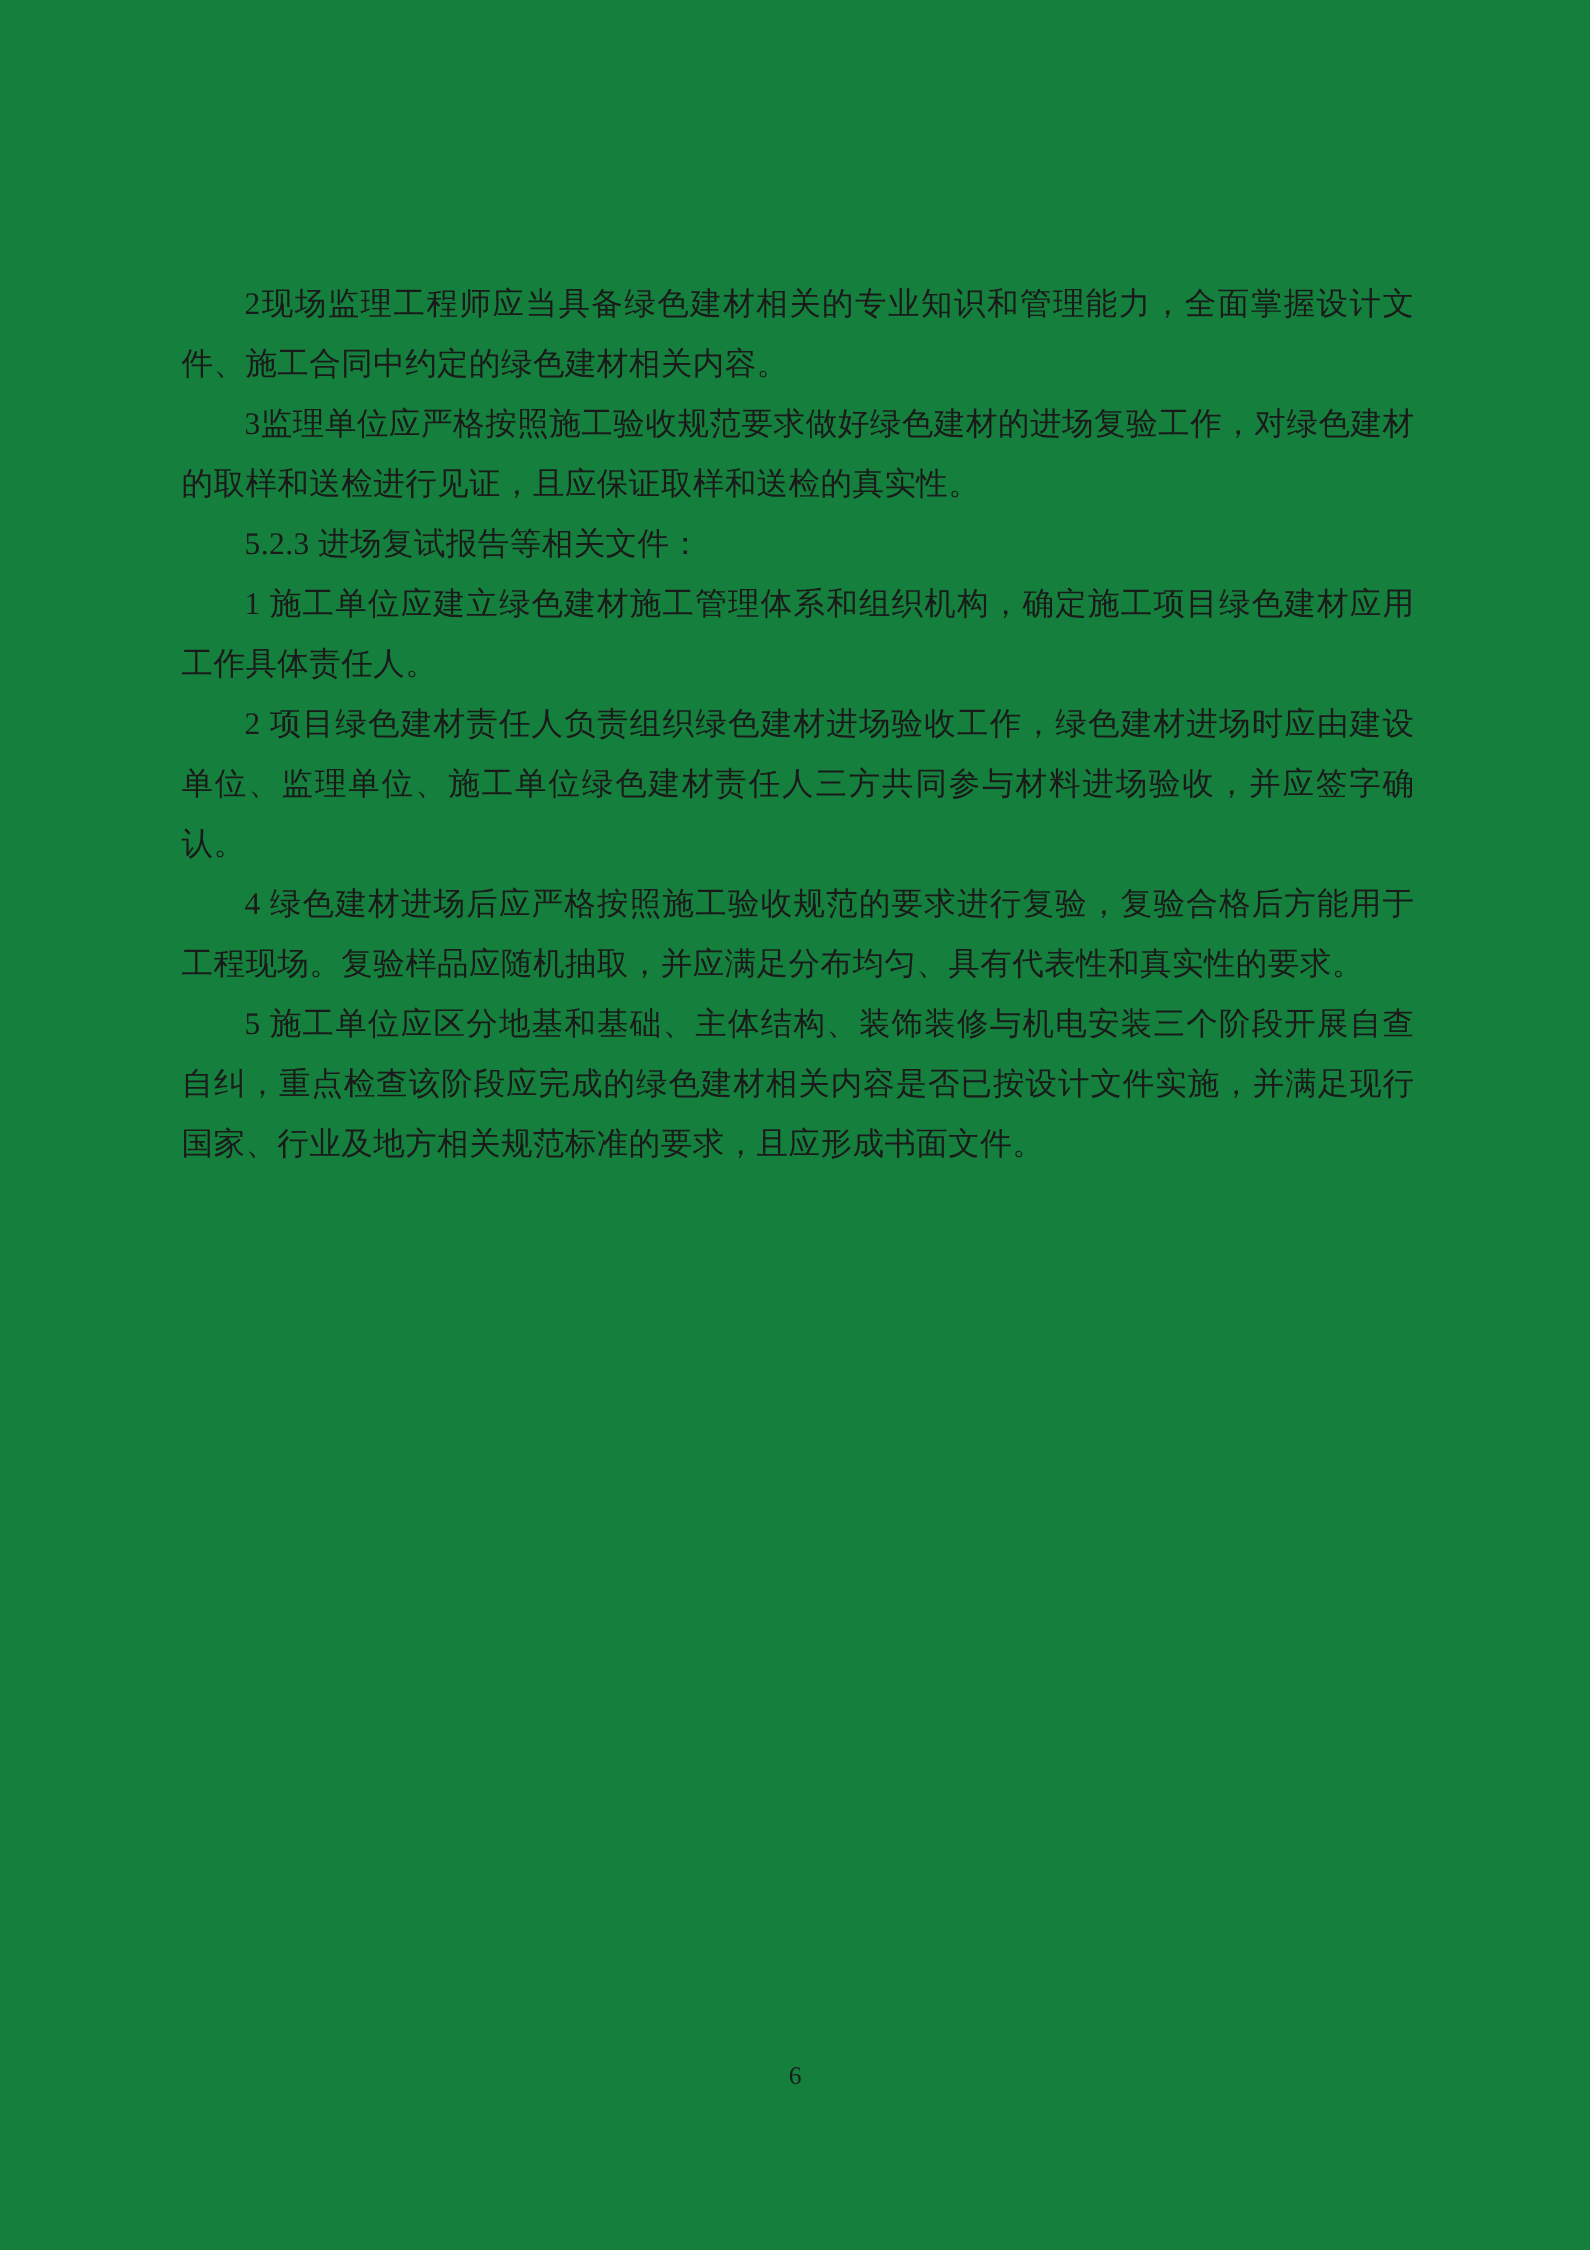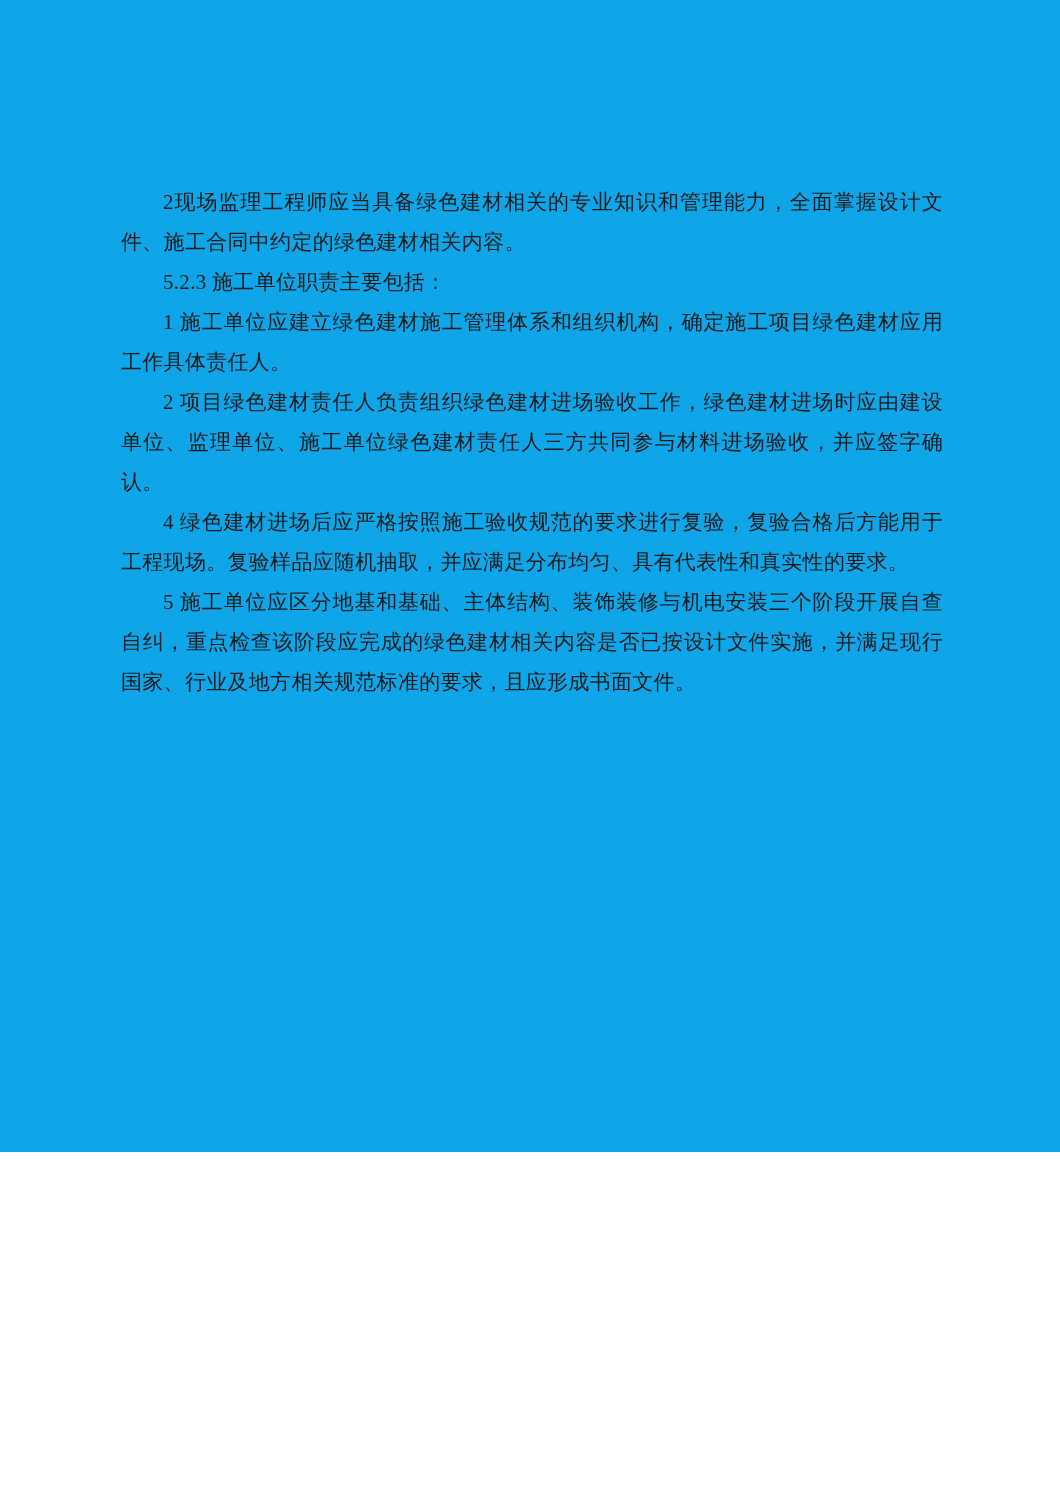--- a/index.html
+++ b/index.html
@@ -3,22 +3,22 @@
 <meta charset="utf-8">
 <style>
   html, body {
     margin: 0;
     padding: 0;
     background: #ffffff;
   }
   .page {
     position: relative;
     width: 1060px;
-    height: 1152px;
-    background: #0ea5e9;
+    height: 1500px;
+    background: #15803d;
     font-family: "Liberation Serif", "DejaVu Serif", serif;
     color: #1a1a1a;
     overflow: hidden;
   }
   .content {
     position: absolute;
     left: 121px;
     top: 182px;
     width: 822px;
   }
@@ -43,20 +43,21 @@
     line-height: 24px;
     color: #1c1c1c;
   }
 </style>
 </head>
 <body>
 
 <div class="page">
   <div class="content">
     <p class="para">2现场监理工程师应当具备绿色建材相关的专业知识和管理能力，全面掌握设计文件、施工合同中约定的绿色建材相关内容。</p>
-    <p class="para">5.2.3  施工单位职责主要包括：</p>
+    <p class="para">3监理单位应严格按照施工验收规范要求做好绿色建材的进场复验工作，对绿色建材的取样和送检进行见证，且应保证取样和送检的真实性。</p>
+    <p class="para">5.2.3  进场复试报告等相关文件：</p>
     <p class="para">1 施工单位应建立绿色建材施工管理体系和组织机构，确定施工项目绿色建材应用工作具体责任人。</p>
     <p class="para">2 项目绿色建材责任人负责组织绿色建材进场验收工作，绿色建材进场时应由建设单位、监理单位、施工单位绿色建材责任人三方共同参与材料进场验收，并应签字确认。</p>
     <p class="para">4 绿色建材进场后应严格按照施工验收规范的要求进行复验，复验合格后方能用于工程现场。复验样品应随机抽取，并应满足分布均匀、具有代表性和真实性的要求。</p>
     <p class="para">5 施工单位应区分地基和基础、主体结构、装饰装修与机电安装三个阶段开展自查自纠，重点检查该阶段应完成的绿色建材相关内容是否已按设计文件实施，并满足现行国家、行业及地方相关规范标准的要求，且应形成书面文件。</p>
   </div>
   <div class="page-number">6</div>
 </div>
 
 </body></html>

